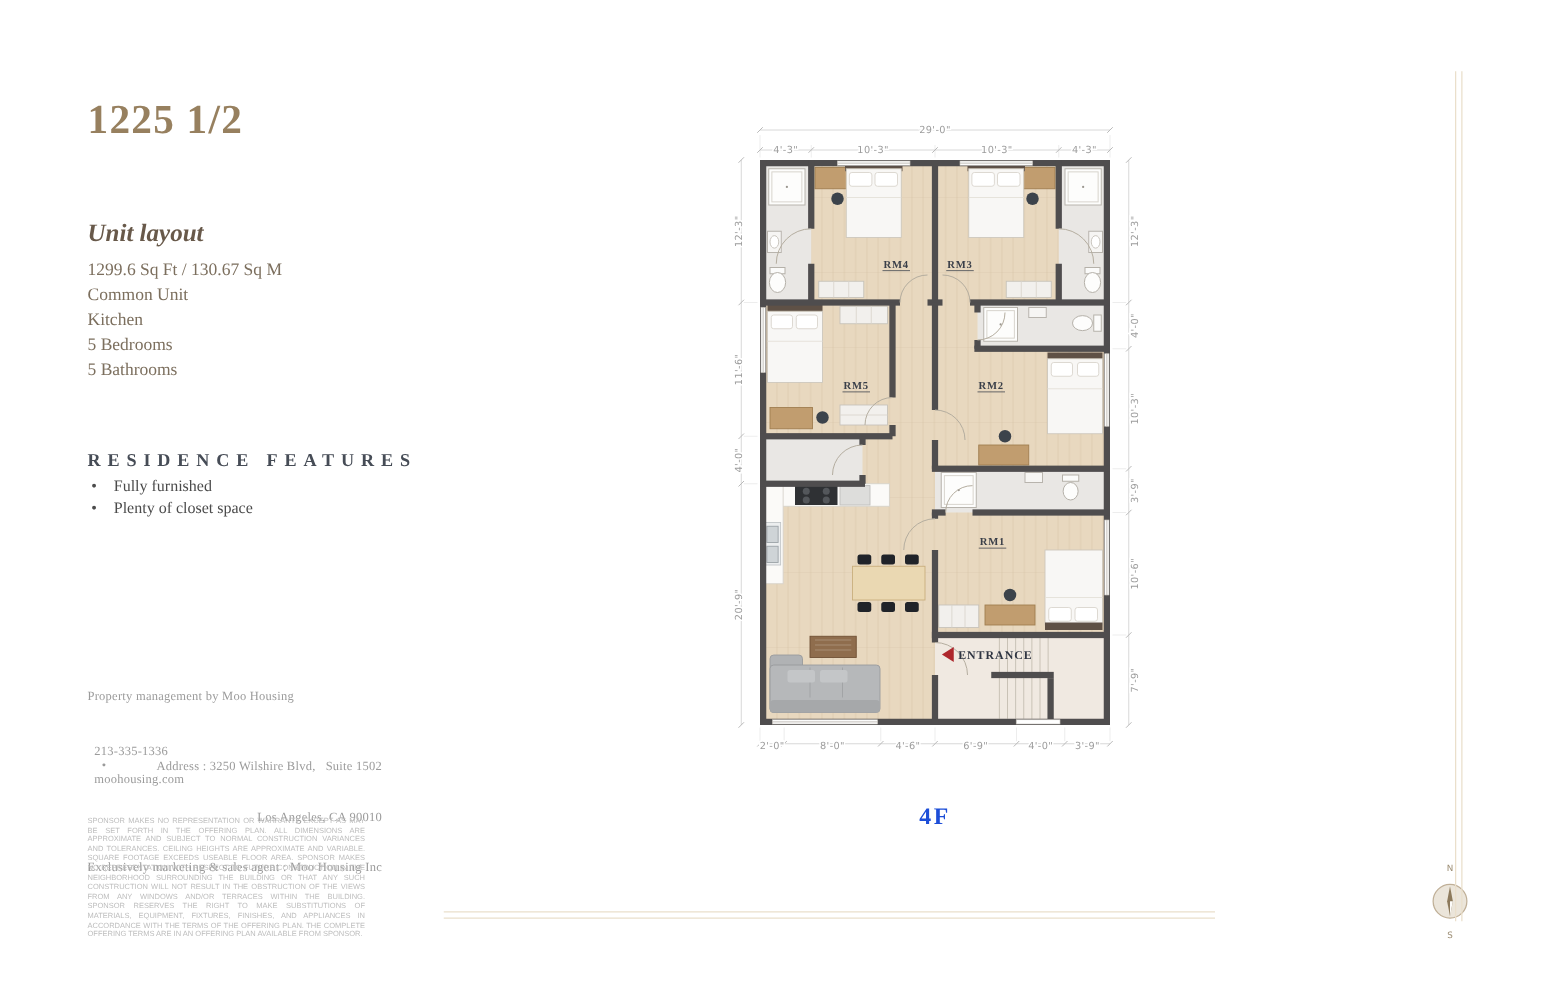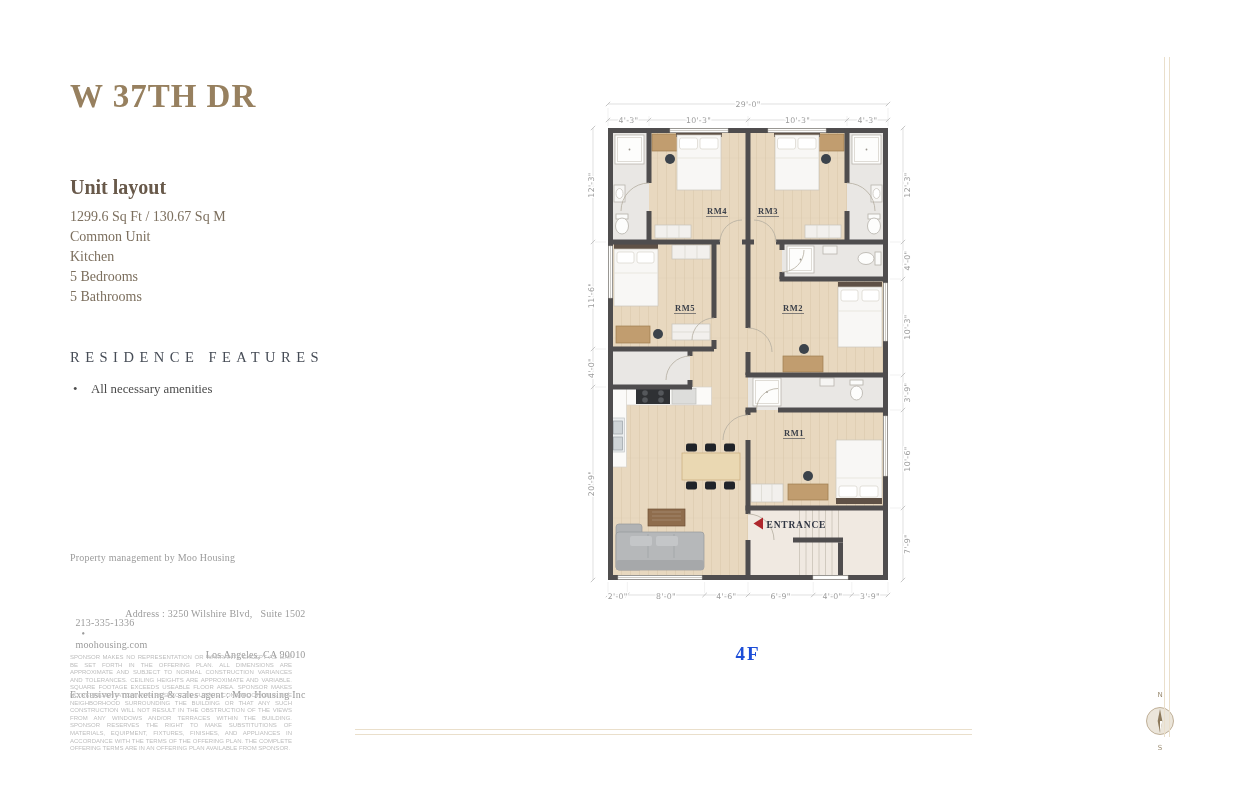--- a/index.html
+++ b/index.html
@@ -2,31 +2,31 @@
 <html><head>
 <meta charset="utf-8">
 <style>
   html,body{margin:0;padding:0;background:#ffffff;}
   body{width:1240px;height:802px;position:relative;overflow:hidden;
        font-family:"Liberation Serif",serif;color:#4b4b4b;}
   .abs{position:absolute;}
 
   .brand{left:70px;top:76px;font-size:33px;line-height:41px;font-weight:bold;
          letter-spacing:1px;color:#97805f;}
-  .unit-title{left:70px;top:176px;font-size:20px;font-weight:bold;color:#68594a;}
+  .unit-title{left:70px;top:176px;font-size:20px;font-weight:bold;color:#68594a;font-style:italic;}
   .unit-details{left:70px;top:207px;font-size:14px;line-height:20px;color:#7c6f5e;
                 list-style:none;margin:0;padding:0;}
-  .features-title{left:70px;top:349px;font-size:14.5px;font-weight:normal;
+  .features-title{left:70px;top:361px;font-size:14.5px;font-weight:bold;
                   letter-spacing:5.5px;color:#464c56;}
   .features-list{left:70px;top:381px;width:232px;font-size:12.8px;line-height:17.2px;
                  color:#4b4b4b;list-style:none;margin:0;padding:0;}
   .features-list li::before{content:"\2022";display:inline-block;width:18px;padding-left:3px;}
   .contact{color:#9b9b9b;font-size:10px;letter-spacing:.2px;white-space:pre-wrap;}
   .c1{left:70px;top:552px;}
-  .c2{left:70px;top:606px;}
+  .c2{left:70px;top:585px;}
   .c3{left:70px;top:580px;line-height:13.5px;text-align:right;}
   .disclaimer{left:70px;top:654px;width:222px;font-family:"Liberation Sans",sans-serif;
               font-size:6px;line-height:7.6px;color:#bdbdbd;text-align:justify;}
   .floor-label{left:648px;top:643px;width:200px;text-align:center;font-size:19px;
                font-weight:bold;letter-spacing:2px;color:#1d4ed8;}
   .vline{top:57px;height:680px;border-left:1px solid #eadfcb;width:0;}
   .hline{left:355px;width:617px;border-top:1px solid #eadfcb;height:0;}
 
   .dim{font-family:"DejaVu Sans",sans-serif;font-size:7.8px;fill:#9c9c9c;letter-spacing:.3px;
        stroke:#ffffff;stroke-width:2.5;paint-order:stroke;}
@@ -40,37 +40,38 @@
   .ext{stroke:#e7e7e7;stroke-width:.6;fill:none;}
   .wall{fill:#4f4d4e;}
   .arc{stroke:#b4ad9f;stroke-width:.8;fill:none;}
   .winline{stroke:#b9b5ae;stroke-width:.7;}
   .winbox{fill:#ffffff;stroke:#c9c5bd;stroke-width:.5;}
 </style>
 </head>
 <body>
 
 <div class="abs brand">
-  <div>W 37TH DR</div>
+  <div>1225 1/2</div>
 </div>
 
 <div class="abs unit-title">Unit layout</div>
 
 <ul class="abs unit-details">
   <li>1299.6 Sq Ft / 130.67 Sq M</li>
   <li>Common Unit</li>
   <li>Kitchen</li>
   <li>5 Bedrooms</li>
   <li>5 Bathrooms</li>
 </ul>
 
 <div class="abs features-title">RESIDENCE FEATURES</div>
 
 <ul class="abs features-list">
-  <li>All necessary amenities</li>
+  <li>Fully furnished</li>
+  <li>Plenty of closet space</li>
 </ul>
 
 <div class="abs contact c1">Property management by Moo Housing</div>
 <div class="abs contact c2">
   <span>213-335-1336</span>
   <span style="padding:0 6px;">•</span>
   <span>moohousing.com</span>
 </div>
 <div class="abs contact c3">
   <div>Address : 3250 Wilshire Blvd,   Suite 1502</div>

